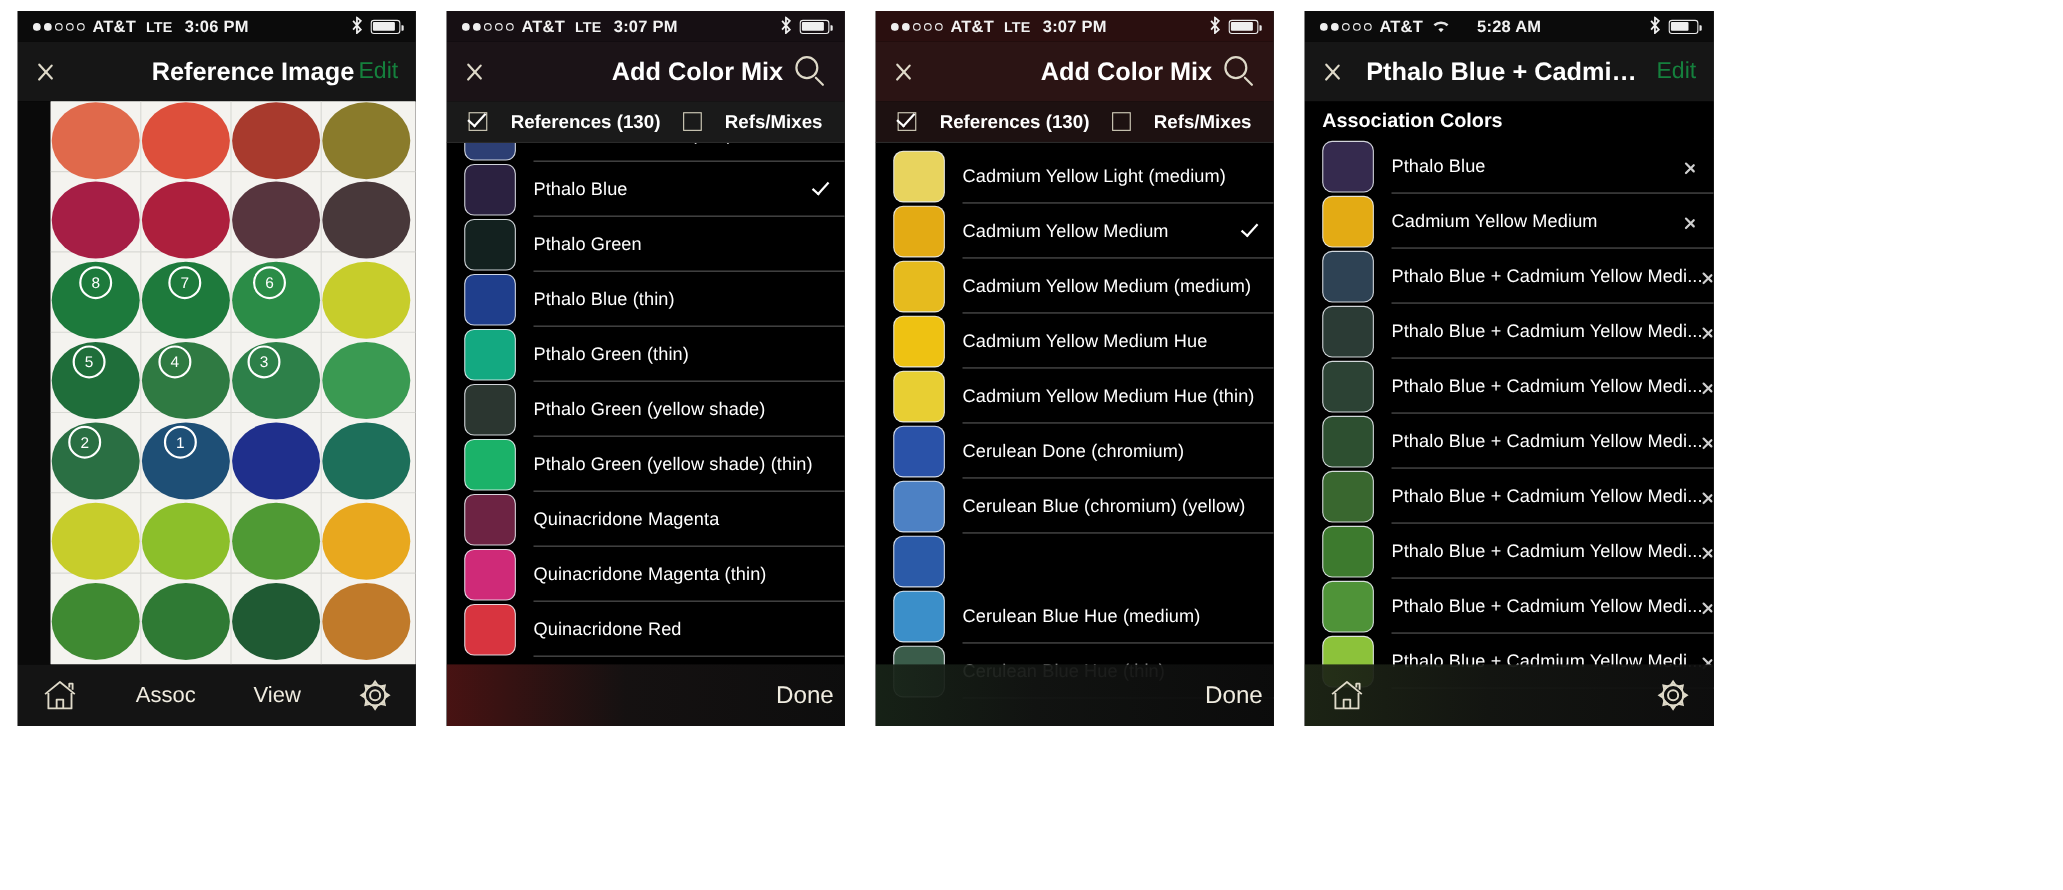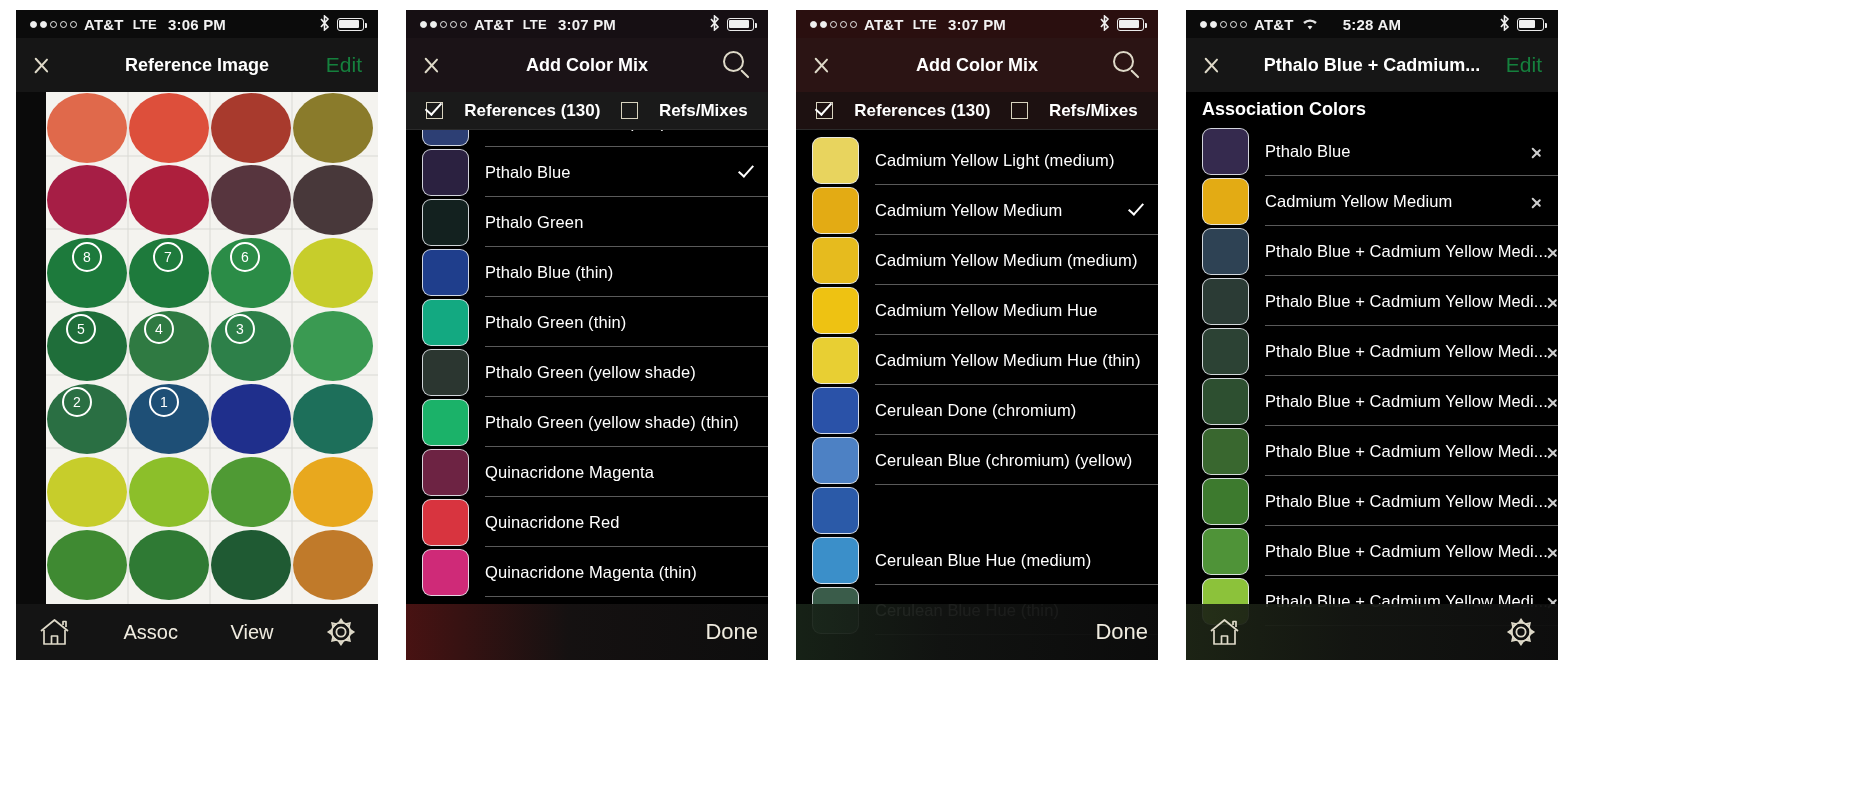--- a/index.html
+++ b/index.html
@@ -51,22 +51,22 @@
   }
   .battery i { display:block; height:100%; background:#efefef; border-radius:1px; }
   .wifi { width:18px; height:14px; position:relative; }
 
   
   .navbar {
     height:54px; display:flex; align-items:center;
     padding:0 16px; position:relative;
   }
   .nav-title {
-    position:absolute; left:56px; right:56px; text-align:center;
-    font-size:18px; font-weight:bold; color:#fff;
+    position:absolute; left:56px; right:56px; text-align:right;
+    font-size:23px; font-weight:bold; color:#fff;
     white-space:nowrap; overflow:hidden; text-overflow:ellipsis;
   }
   .chev-back { width:20px; height:34px; position:relative; flex:0 0 auto; }
   .chev-back::before, .chev-back::after{
     content:""; position:absolute; left:3px; width:19px; height:2.2px;
     background:#ded9c8; border-radius:2px;
   }
   .chev-back::before { top:9px; transform-origin:left center; transform:rotate(48deg); }
   .chev-back::after  { top:24px; transform-origin:left center; transform:rotate(-48deg); }
   .nav-right {
@@ -396,29 +396,29 @@
                 <span class="rowlabel">Pthalo Green (yellow shade) (thin)</span>
               </span>
           </div>
           <div class="row">
             <span class="swatch" style="background:#6d2343"></span>
             <span class="rowbody">
                 <span class="rowlabel">Quinacridone Magenta</span>
               </span>
           </div>
           <div class="row">
+            <span class="swatch" style="background:#cf2a78"></span>
+            <span class="rowbody">
+                <span class="rowlabel">Quinacridone Magenta (thin)</span>
+              </span>
+          </div>
+          <div class="row">
             <span class="swatch" style="background:#d8343f"></span>
             <span class="rowbody">
                 <span class="rowlabel">Quinacridone Red</span>
-              </span>
-          </div>
-          <div class="row">
-            <span class="swatch" style="background:#cf2a78"></span>
-            <span class="rowbody">
-                <span class="rowlabel">Quinacridone Magenta (thin)</span>
               </span>
           </div>
         </div>
         <div class="donebar" style="position:absolute; left:0; right:0; bottom:0;
                     background:linear-gradient(90deg, rgba(78,20,20,.92), rgba(22,18,18,.95) 45%, rgba(14,14,14,.96));">
           <span>Done</span>
         </div>
       </div>
     </div>
   </div>

